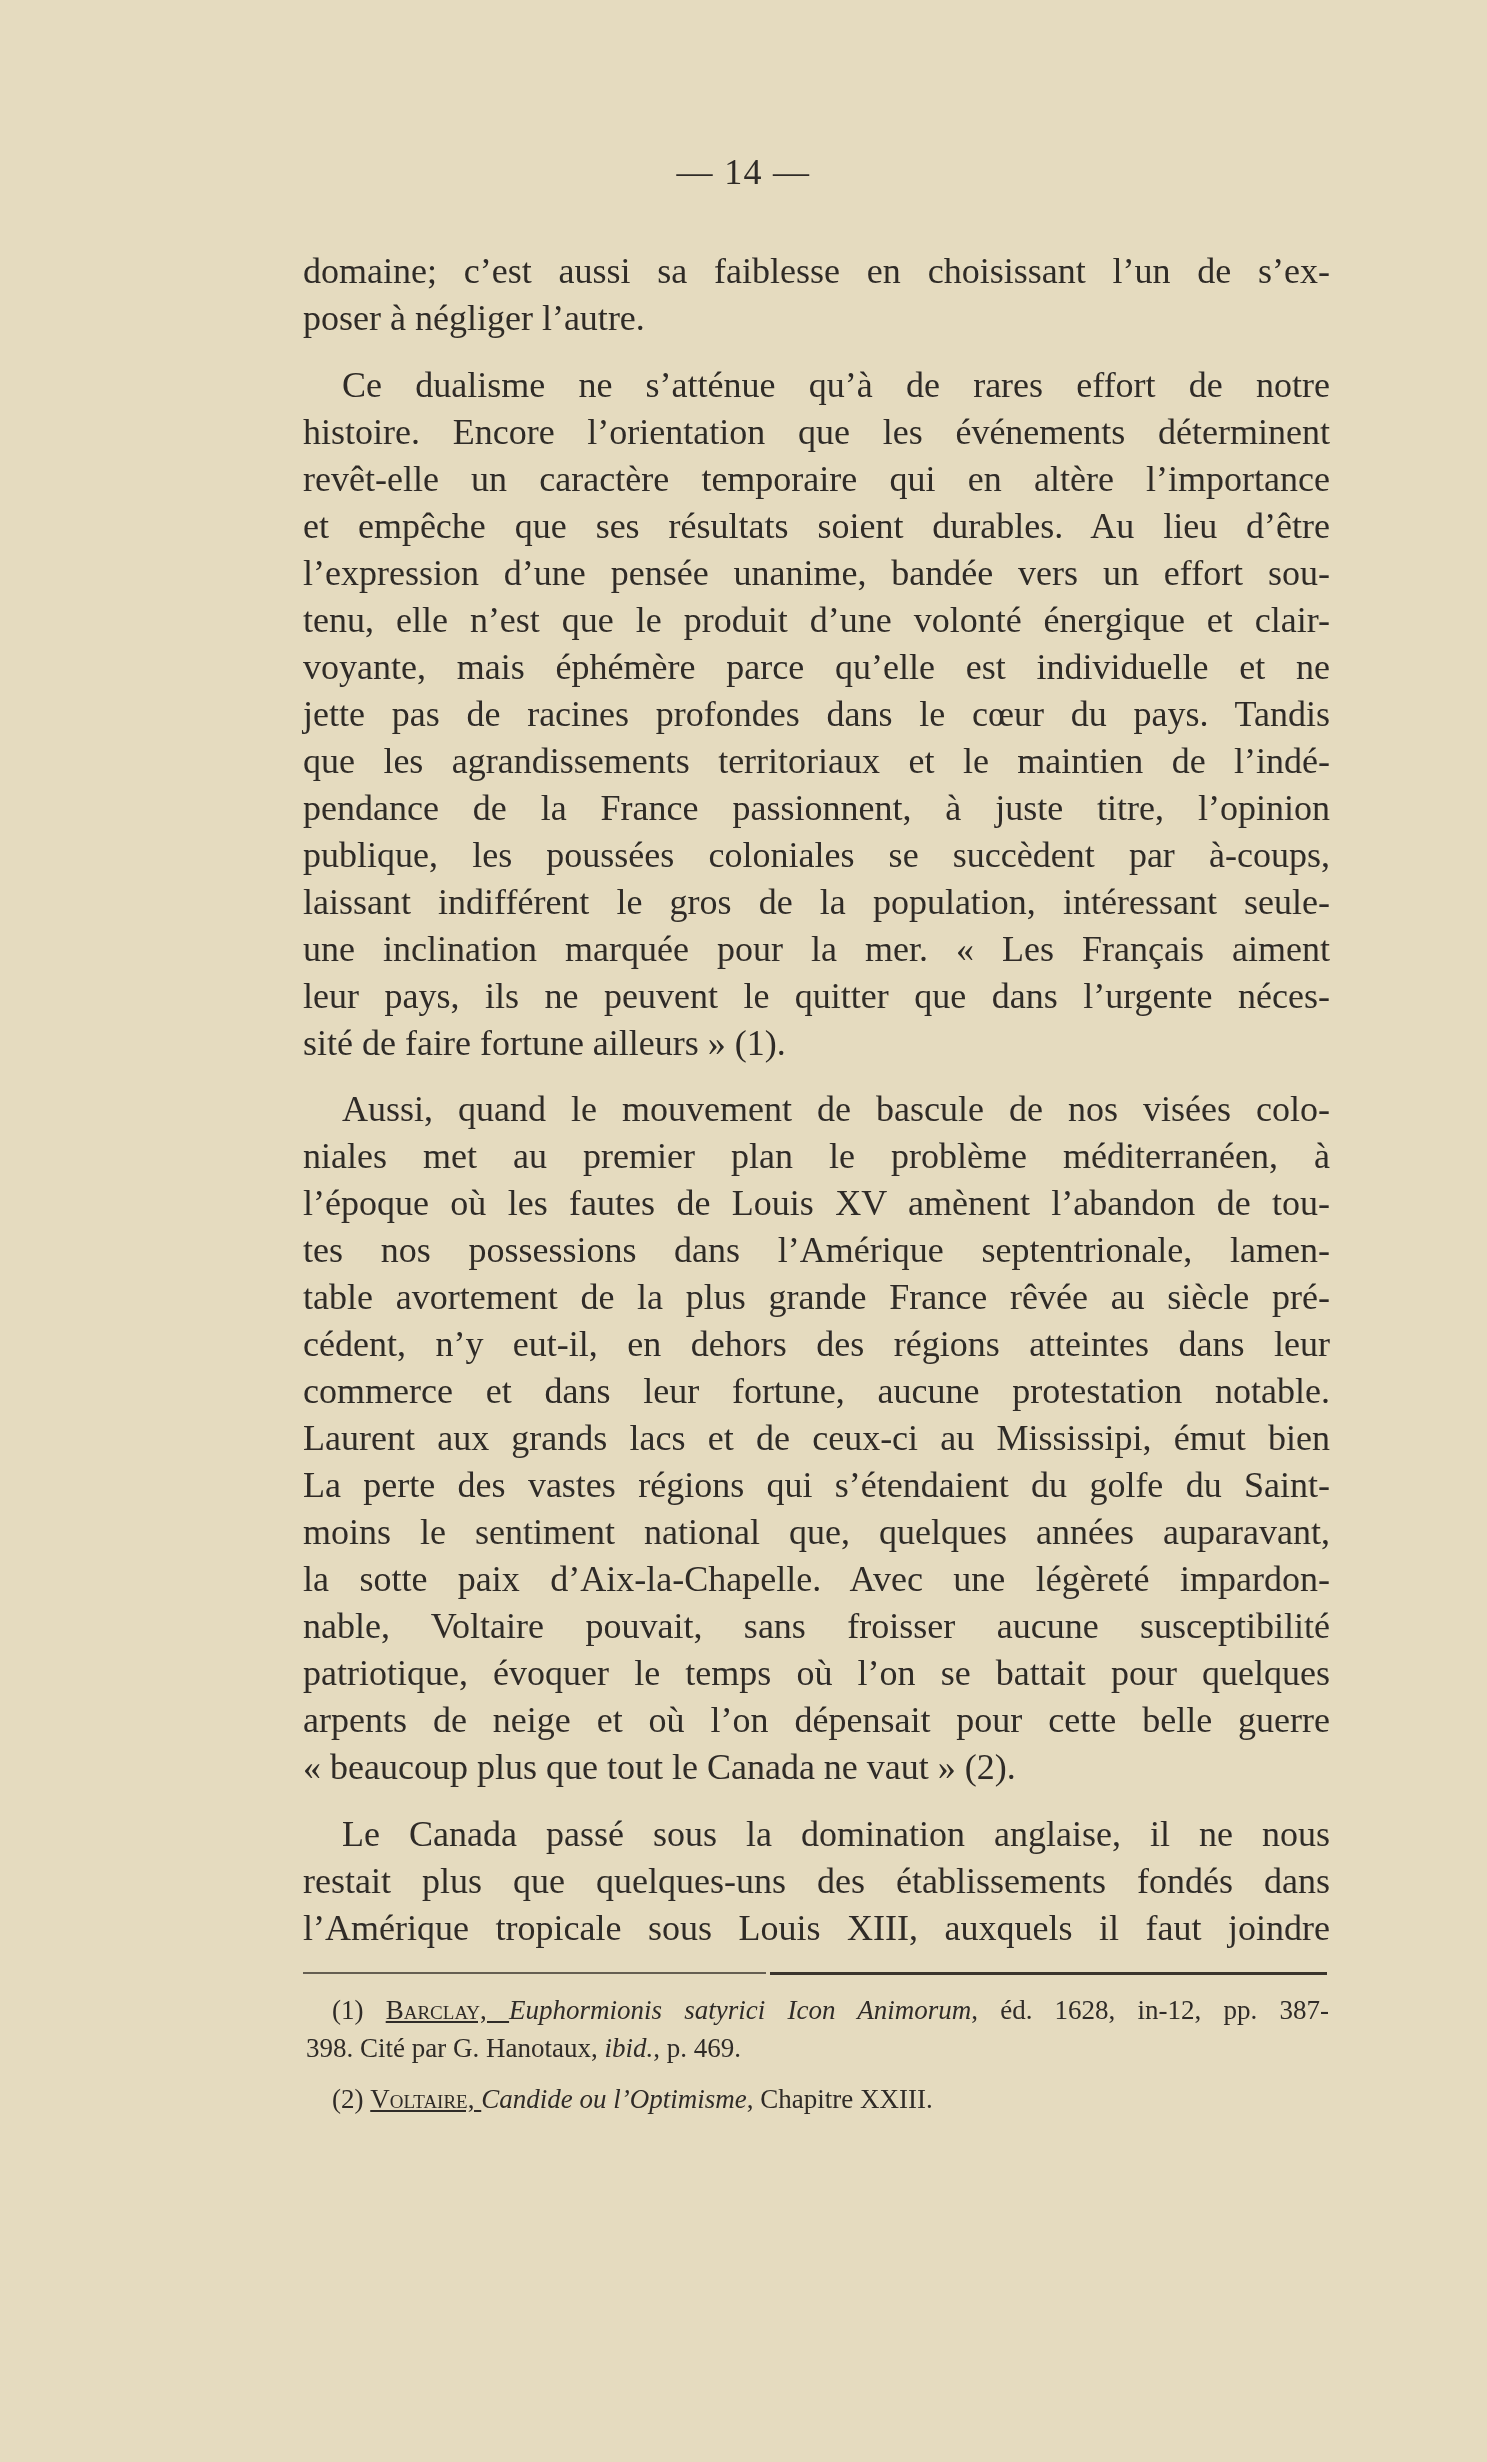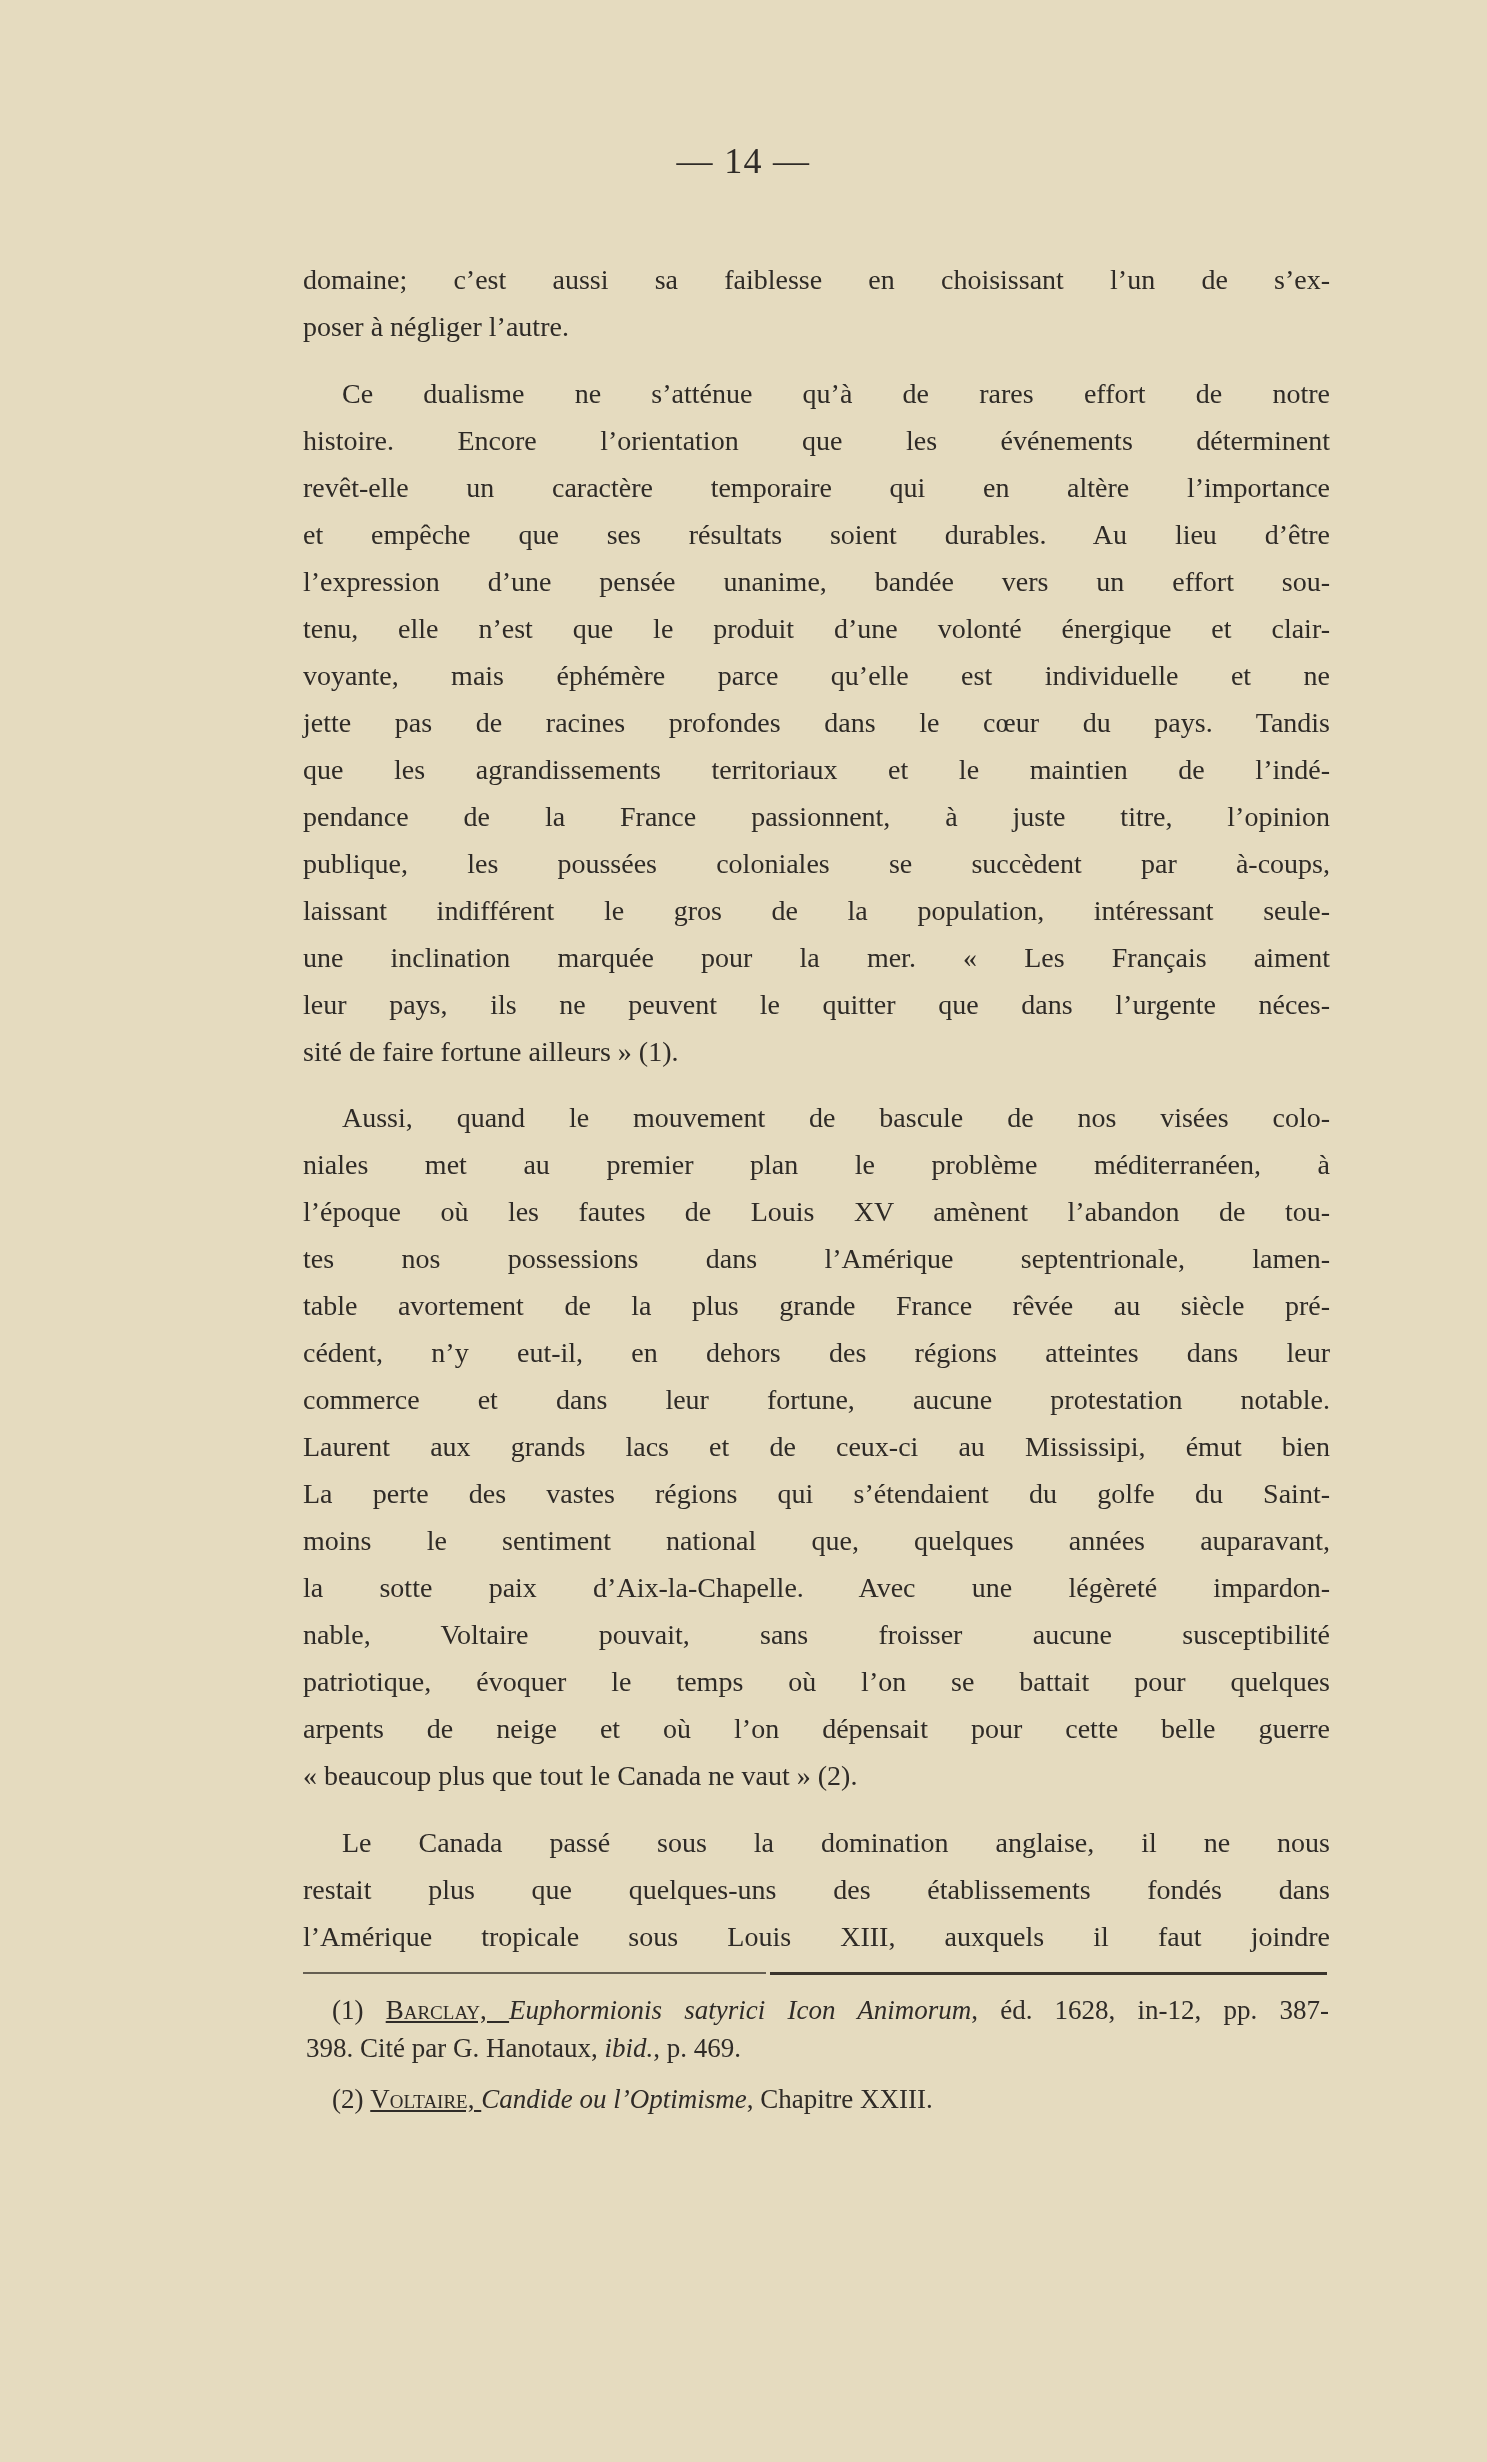--- a/index.html
+++ b/index.html
@@ -4,26 +4,26 @@
 <style>
   html, body { margin: 0; padding: 0; }
   body {
     width: 1487px; height: 2462px;
     background: #e5dbbf;
     position: relative; overflow: hidden;
     font-family: "Liberation Serif", "DejaVu Serif", serif;
     color: #2f2b27;
   }
   .page-number {
-    position: absolute; top: 140px; left: 0; width: 1487px;
+    position: absolute; top: 151px; left: 0; width: 1487px;
     text-align: center; font-size: 36px; letter-spacing: 1.3px;
   }
   .body-text {
-    position: absolute; left: 303px; top: 256px; width: 1027px;
-    font-size: 28px; line-height: 47px;
+    position: absolute; left: 303px; top: 248px; width: 1027px;
+    font-size: 36px; line-height: 47px;
   }
   .line { display: block; white-space: nowrap; text-align: justify; text-align-last: justify; height: 47px; }
   .line.last { text-align-last: left; }
   .para { margin: 0 0 19.6px 0; }
   .indent { padding-left: 39px; }
   .rule {
     position: absolute; top: 1972px; height: 2.6px; background: #3a342c;
   }
   .rule.left { left: 303px; width: 463px; opacity: 0.75; height: 2px; }
   .rule.right { left: 770px; width: 557px; }

